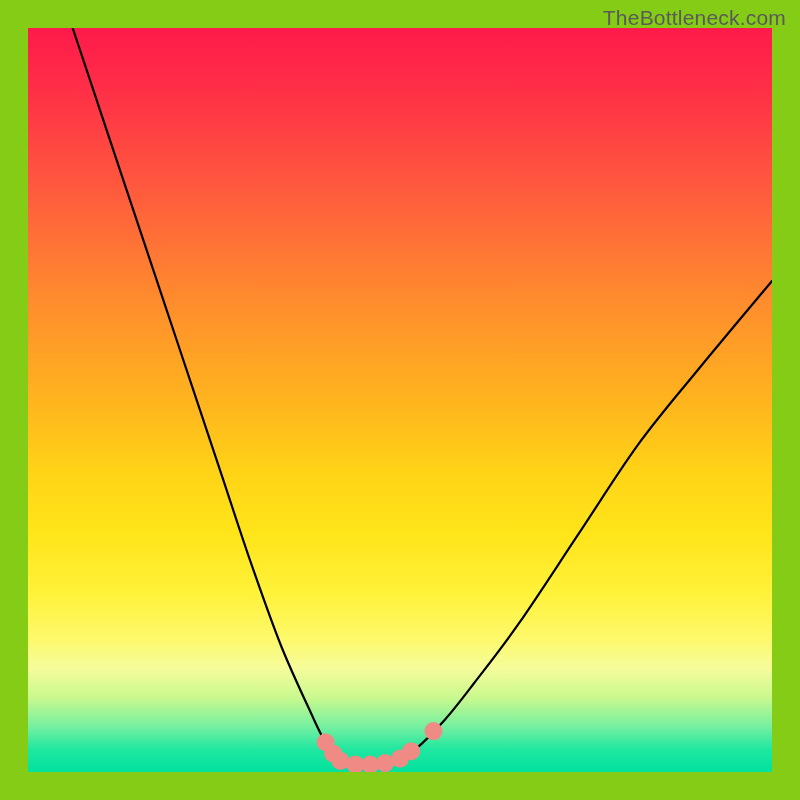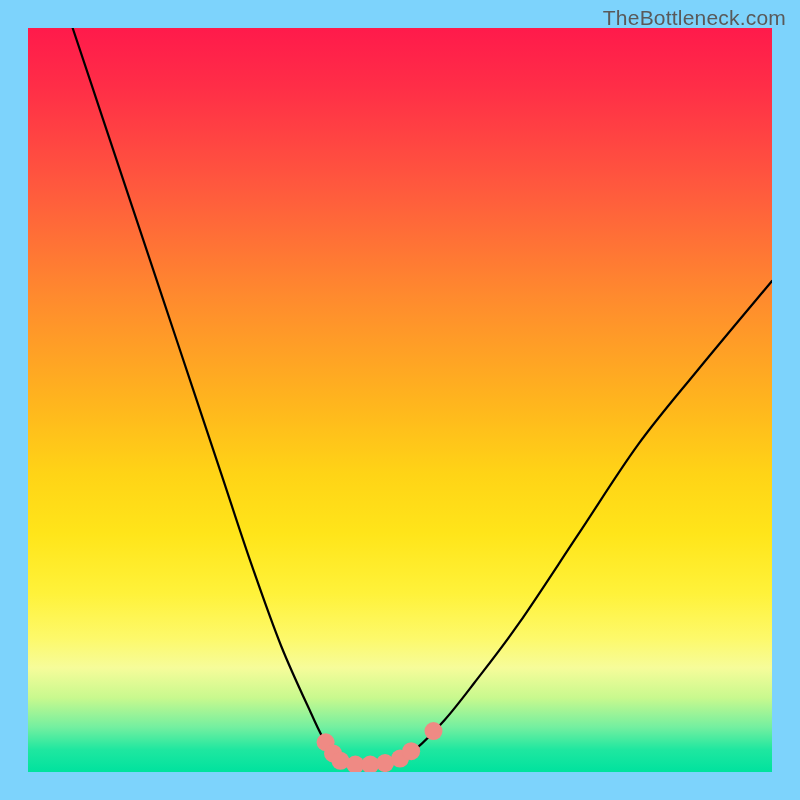--- a/index.html
+++ b/index.html
@@ -10,21 +10,21 @@
     overflow: hidden;
     background: #000;
     font-family: Arial, Helvetica, sans-serif;
   }
   .frame {
     position: absolute;
     left: 0;
     top: 0;
     width: 800px;
     height: 800px;
-    background: #7dd3fc;
+    background: #84cc16;
   }
   .plot-area {
     position: absolute;
     left: 28px;
     top: 28px;
     width: 744px;
     height: 744px;
     
     background: linear-gradient(
       to bottom,

